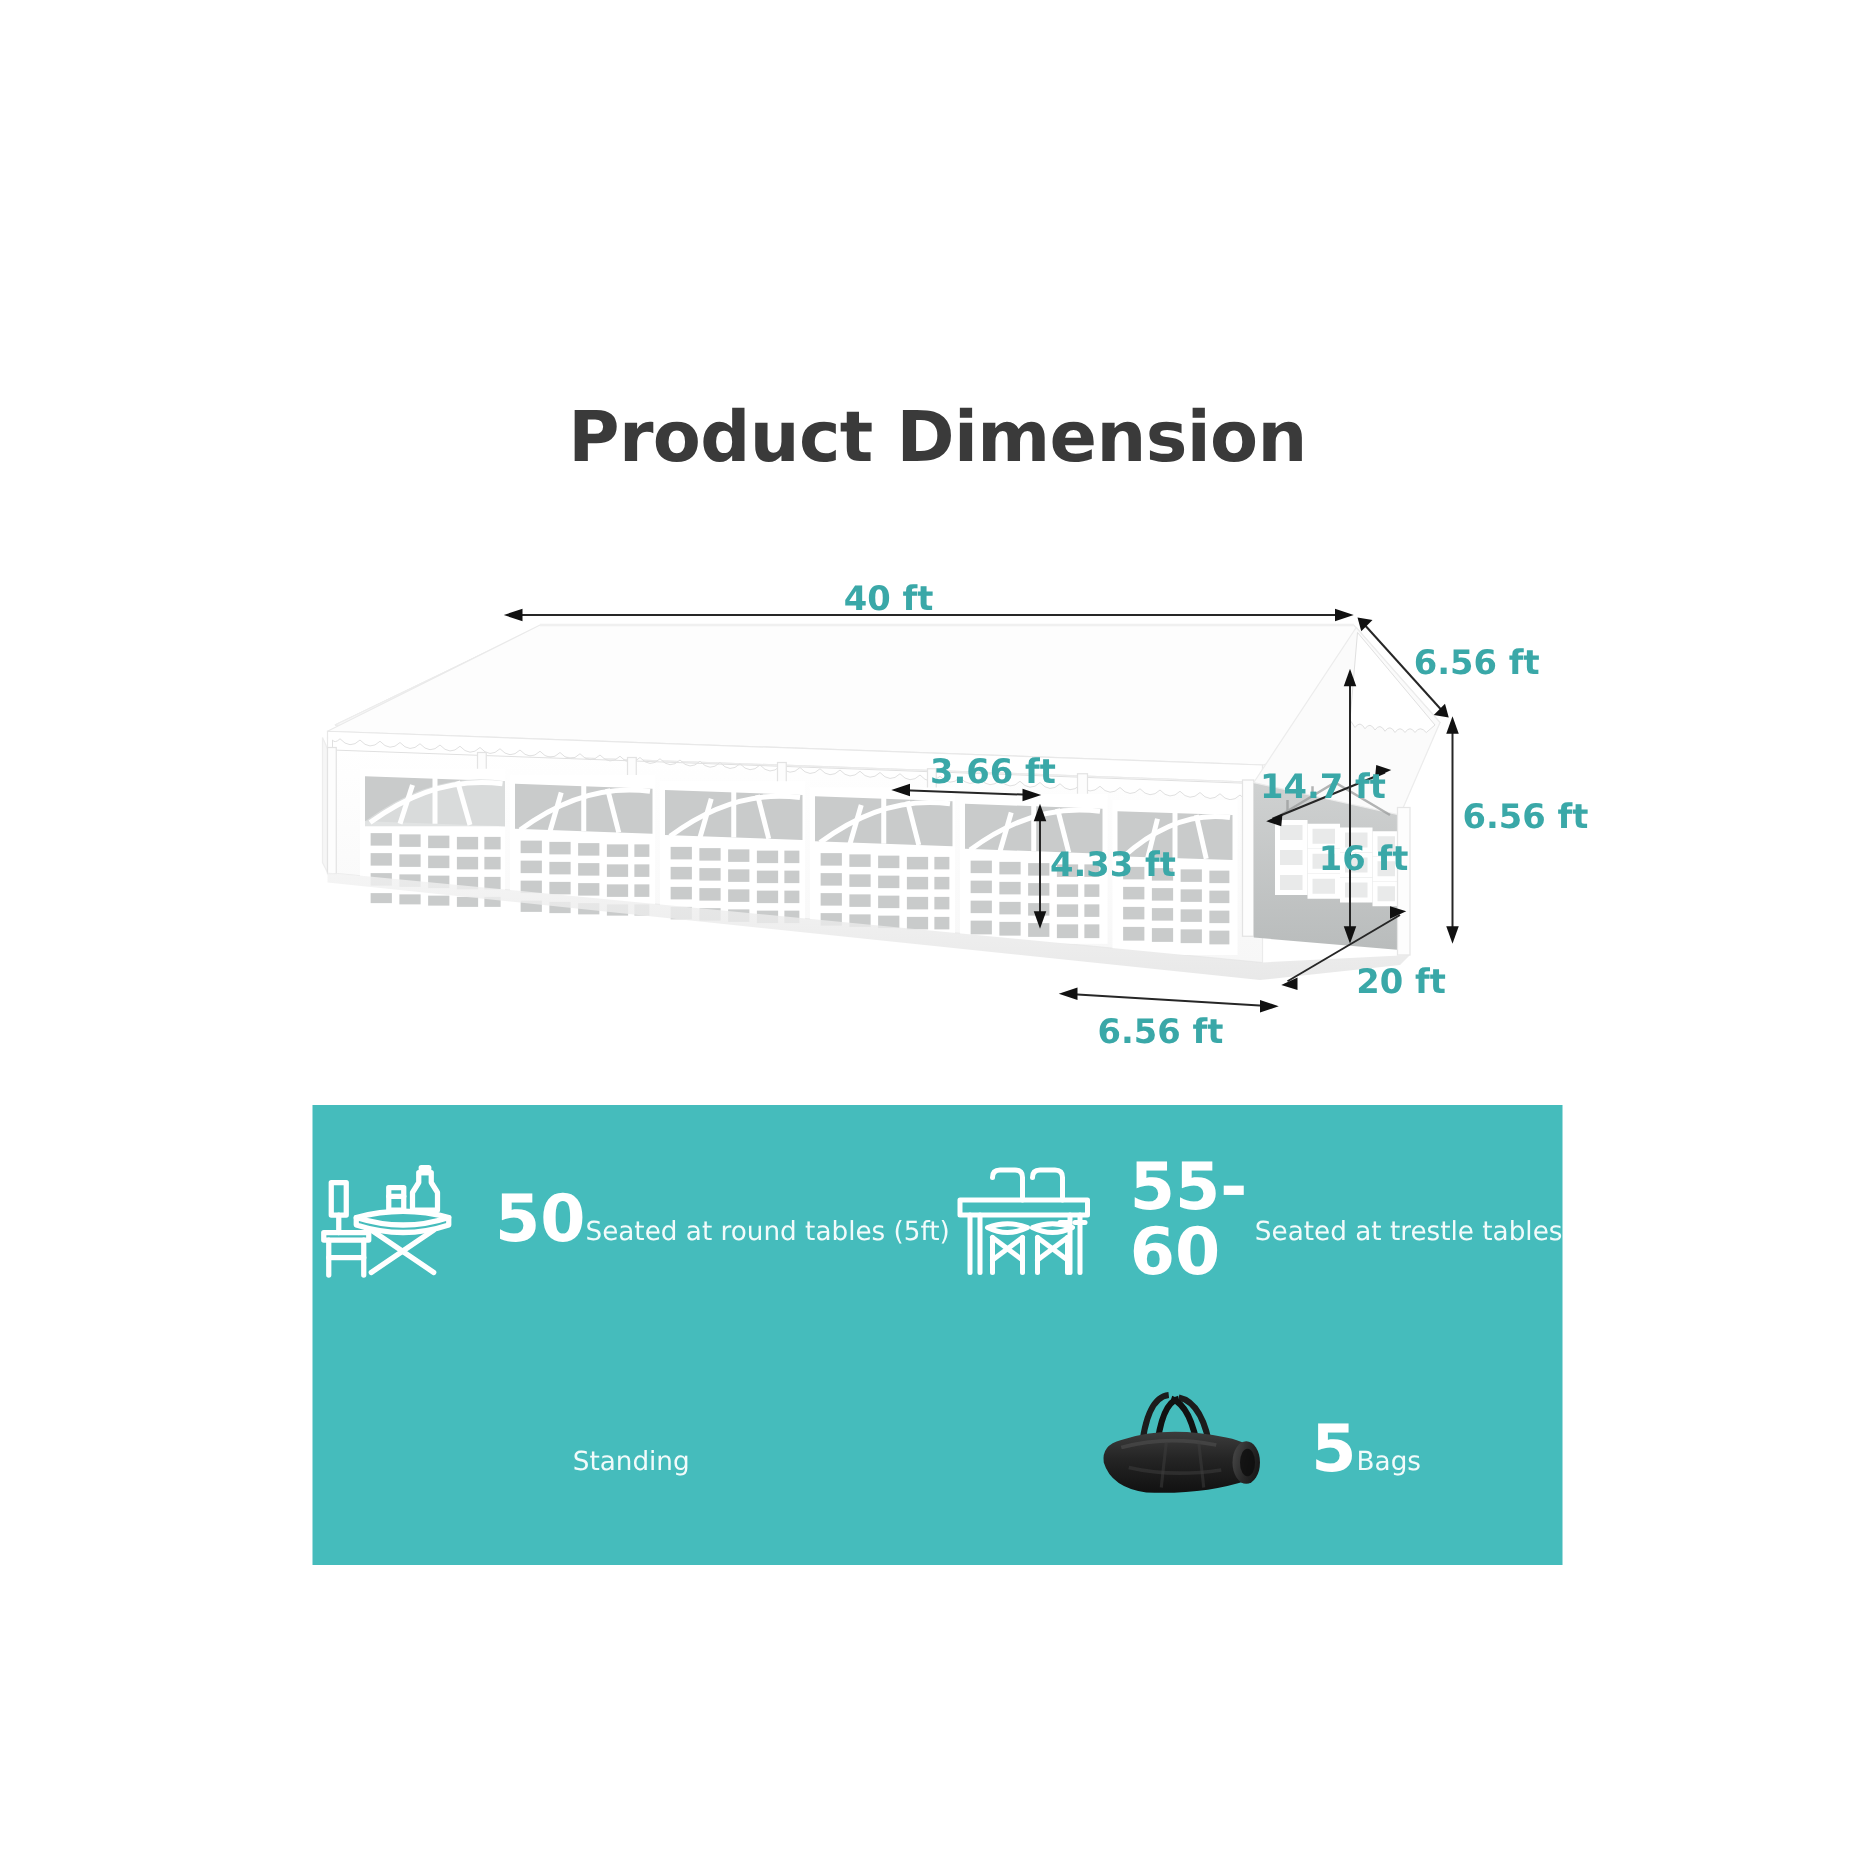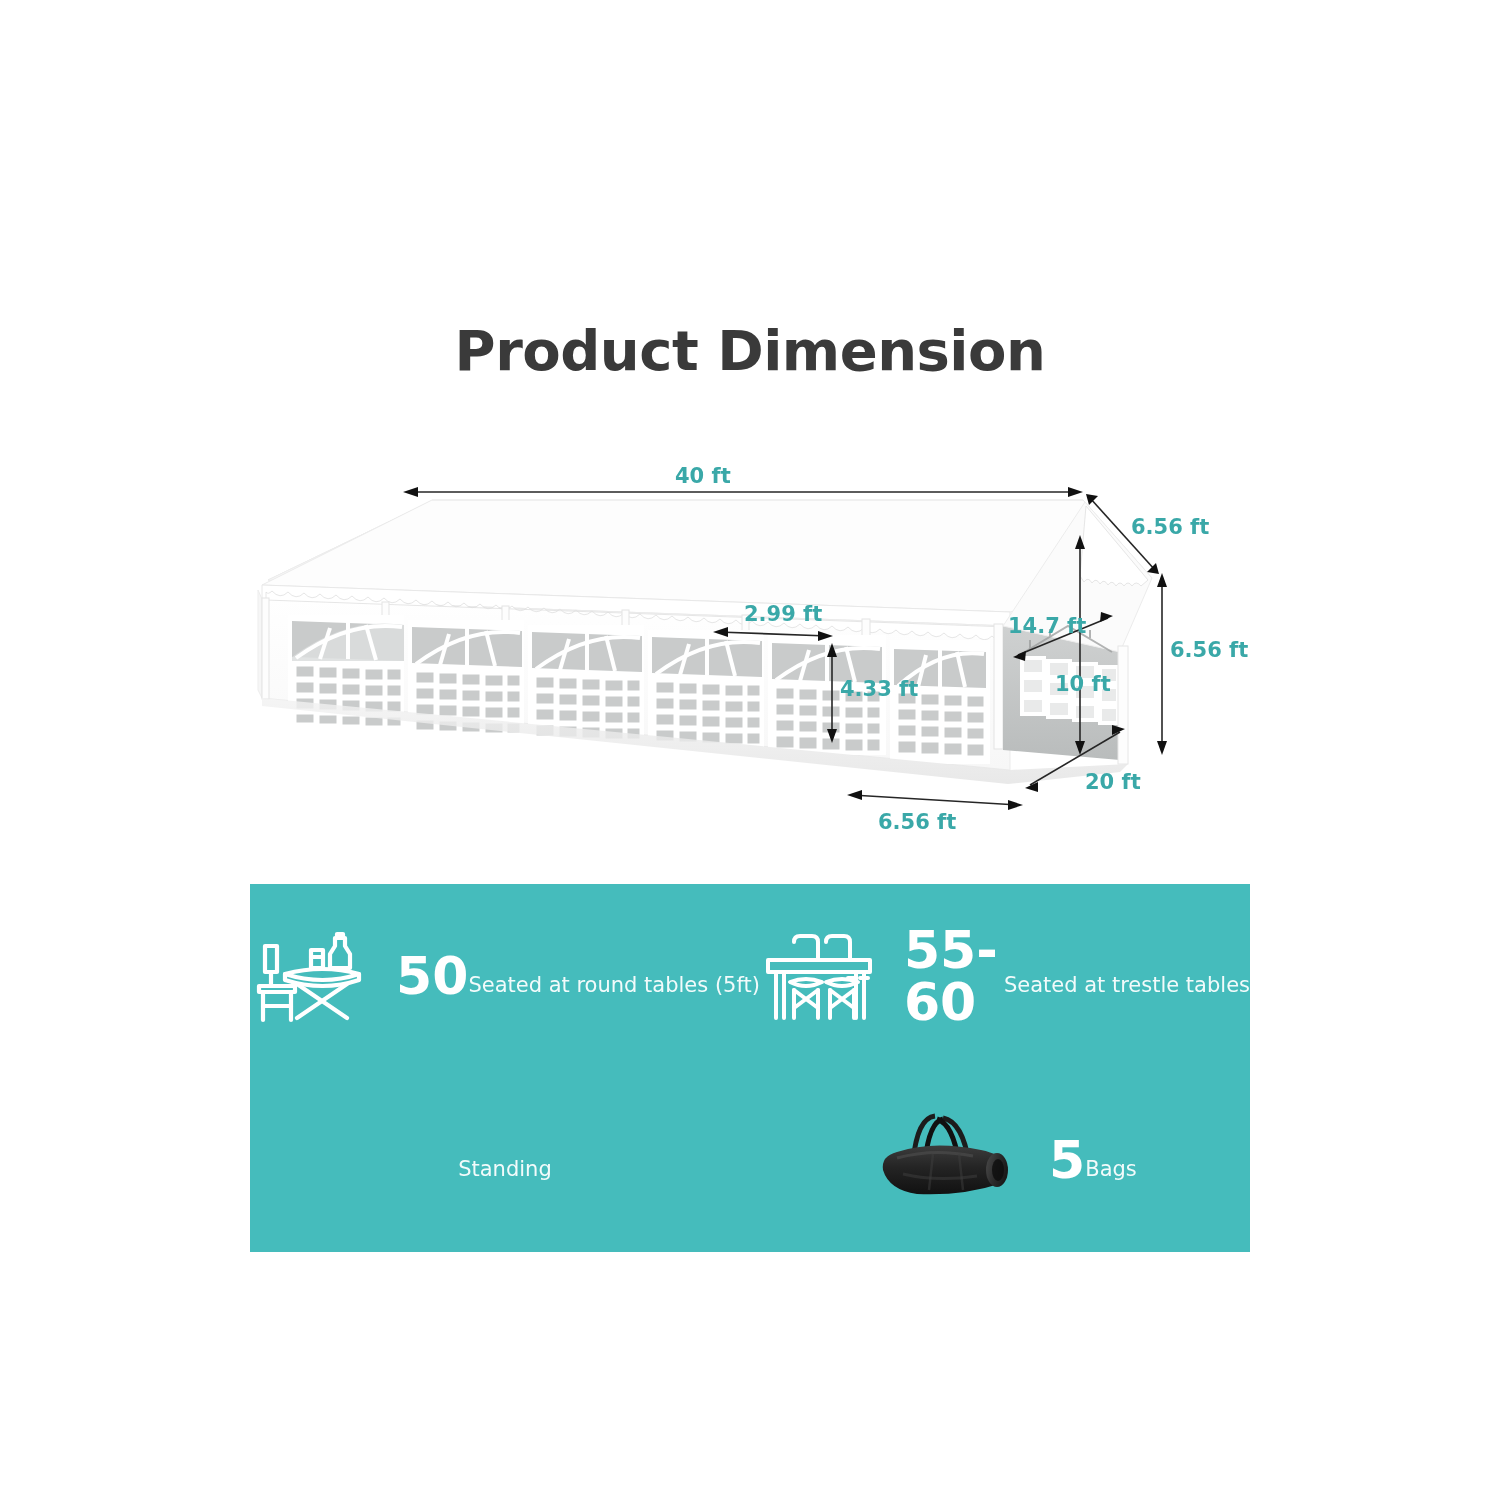--- a/index.html
+++ b/index.html
@@ -41,21 +41,21 @@
   }
   #tent-svg {
     position: absolute;
     left: 0;
     top: 0;
   }
   .dim-label {
     position: absolute;
     color: #3aa8a8;
     font-family: "DejaVu Sans", sans-serif;
-    font-size: 21px;
+    font-size: 27px;
     font-weight: bold;
     white-space: nowrap;
     letter-spacing: 0px;
   }
 
   
   #capacity-panel {
     position: absolute;
     left: 250px;
     top: 884px;
@@ -474,24 +474,24 @@
 
         <line x1="852" y1="355" x2="1018" y2="365"></line>
         <path d="M 847,355 L 862,350 L 862,360 Z" fill="#111111" stroke="none"></path>
         <path d="M 1023,365 L 1008,360 L 1008,370 Z" fill="#111111" stroke="none"></path>
       </g>
     </svg>
 
     <div class="dim-label" style="left:675px; top:24px;">40 ft</div>
     <div class="dim-label" style="left:1131px; top:75px;">6.56 ft</div>
     <div class="dim-label" style="left:1170px; top:198px;">6.56 ft</div>
-    <div class="dim-label" style="left:744px; top:162px;">2.99 ft</div>
+    <div class="dim-label" style="left:744px; top:162px;">3.66 ft</div>
     <div class="dim-label" style="left:840px; top:237px;">4.33 ft</div>
     <div class="dim-label" style="left:1008px; top:174px;">14.7 ft</div>
-    <div class="dim-label" style="left:1055px; top:232px;">10 ft</div>
+    <div class="dim-label" style="left:1055px; top:232px;">16 ft</div>
     <div class="dim-label" style="left:1085px; top:330px;">20 ft</div>
     <div class="dim-label" style="left:878px; top:370px;">6.56 ft</div>
   </div>
 
   <div id="capacity-panel">
     <div class="cap-grid">
 
       <div class="cap-cell">
         <div class="cap-row">
           <div class="cap-icon">

